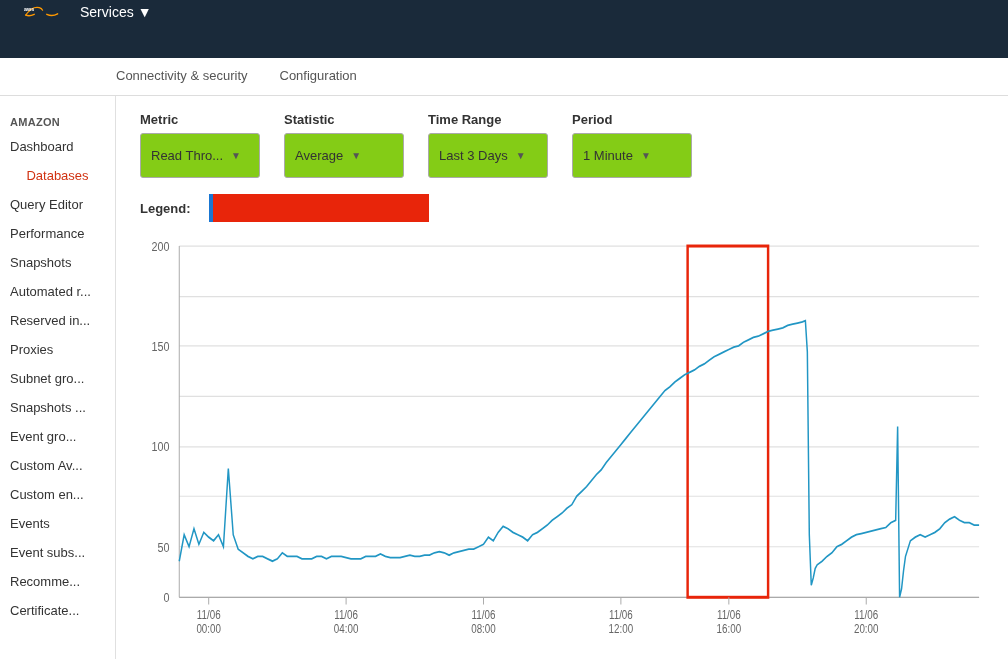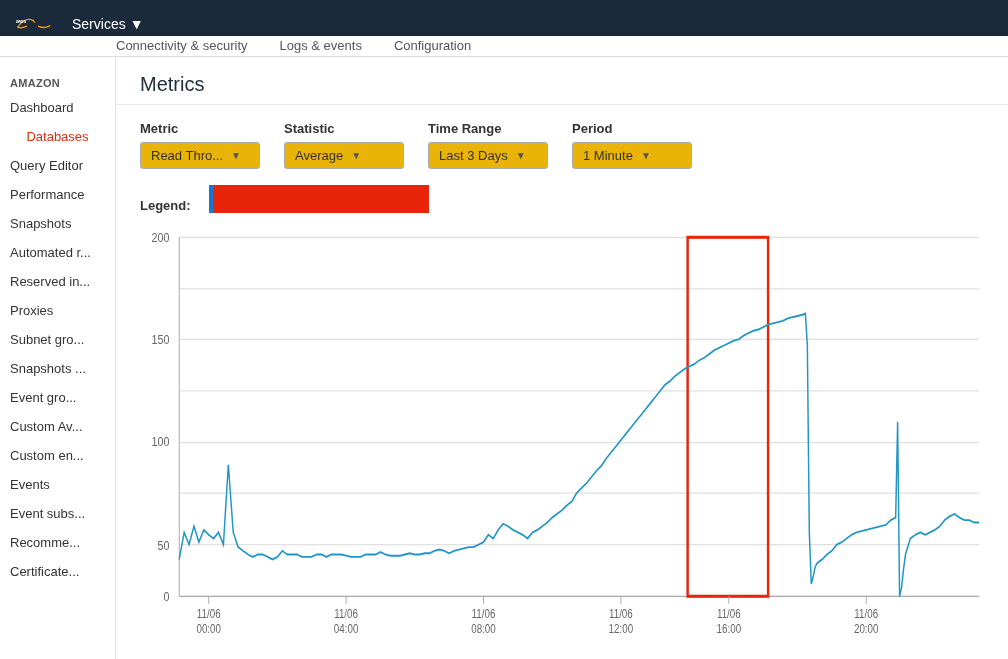--- a/index.html
+++ b/index.html
@@ -1,24 +1,24 @@
 <!DOCTYPE html>
 <html><head>
   <meta charset="utf-8">
   <style>
     * { margin: 0; padding: 0; box-sizing: border-box; }
     body { font-family: -apple-system, BlinkMacSystemFont, 'Segoe UI', sans-serif; background: #f8f8f8; width: 1008px; height: 659px; overflow: hidden; display: flex; flex-direction: column; }
 
     
     .top-nav {
       background: #1a2a3a;
-      height: 36px;
-      display: flex;
-      align-items: flex-end;
-      padding: 0 16px;
+      height: 58px;
+      display: flex;
+      align-items: flex-start;
+      padding: 0 24px;
       flex-shrink: 0;
       z-index: 10;
     }
     .aws-logo {
       width: 36px;
       height: 24px;
       margin-right: 12px;
     }
     .services-btn {
       color: #fff;
@@ -28,21 +28,21 @@
       gap: 4px;
       cursor: pointer;
       padding: 4px 8px;
       border-radius: 3px;
     }
 
     
     .sub-nav {
       background: #fff;
       border-bottom: 1px solid #ddd;
-      height: 21px;
+      height: 38px;
       display: flex;
       align-items: center;
       padding: 0 0 0 100px;
       flex-shrink: 0;
       gap: 0;
       overflow: hidden;
     }
     .sub-nav-item {
       padding: 0 16px;
       font-size: 13px;
@@ -129,34 +129,34 @@
     .control-label {
       font-size: 13px;
       font-weight: 600;
       color: #333;
     }
     .control-select {
       display: flex;
       align-items: center;
       border: 1px solid #aaa;
       border-radius: 3px;
-      background: #eab308;
-      padding: 5px 10px;
+      background: #84cc16;
+      padding: 14px 10px;
       font-size: 13px;
       color: #333;
       cursor: pointer;
       gap: 8px;
       min-width: 120px;
     }
     .select-arrow { font-size: 10px; color: #555; }
 
     
     .legend-bar {
       display: flex;
-      align-items: flex-end;
+      align-items: center;
       gap: 18px;
       padding: 4px 24px 8px 24px;
       flex-shrink: 0;
     }
     .legend-label {
       font-size: 13px;
       font-weight: 600;
       color: #333;
     }
     .legend-color-bar {
@@ -190,21 +190,20 @@
     <path d="M38 22c4.5 2 12 2.5 18-1" stroke="#ff9900" stroke-width="2.5" stroke-linecap="round"></path>
   </svg>
   <div class="services-btn">
     <span>Services</span>
     <span>▼</span>
   </div>
 </div>
 
 <div class="sub-nav">
   <div class="sub-nav-item">Connectivity &amp; security</div>
-  <div class="sub-nav-item">Logs &amp; events</div>
   <div class="sub-nav-item">Configuration</div>
 </div>
 
 <div class="main-layout">
 
   <div class="sidebar">
     <div class="sidebar-section-header">Amazon</div>
     <div class="sidebar-item">Dashboard</div>
     <div class="sidebar-item active">Databases</div>
     <div class="sidebar-item">Query Editor</div>
@@ -219,23 +218,20 @@
     <div class="sidebar-item">Custom Av...</div>
     <div class="sidebar-item">Custom en...</div>
     <div class="sidebar-item">Events</div>
     <div class="sidebar-item">Event subs...</div>
     <div class="sidebar-item">Recomme...</div>
     <div class="sidebar-item">Certificate...</div>
   </div>
 
   <div class="content">
 
-    <div class="page-header">
-      <h1 class="page-title">Metrics</h1>
-    </div>
 
     <div class="metrics-controls">
       <div class="control-group">
         <div class="control-label">Metric</div>
         <div class="control-select">
           <span>Read Thro...</span>
           <span class="select-arrow">▼</span>
         </div>
       </div>
       <div class="control-group">

